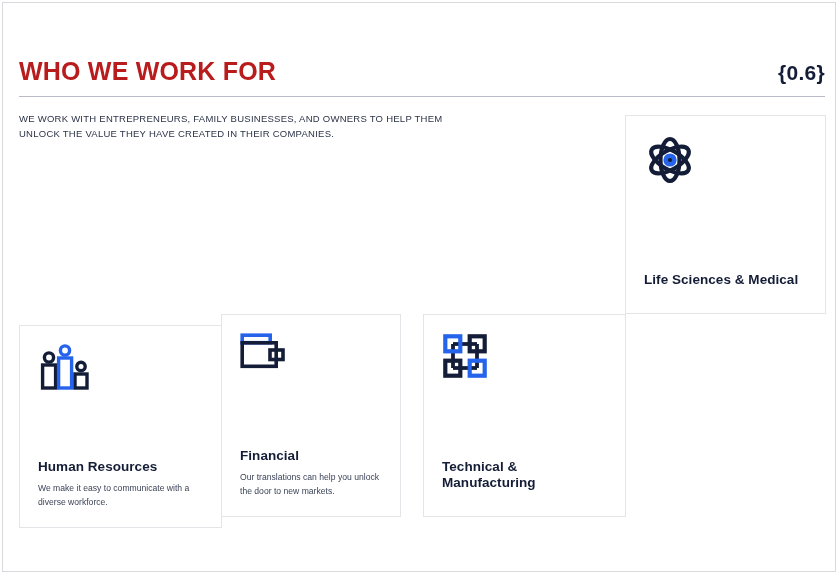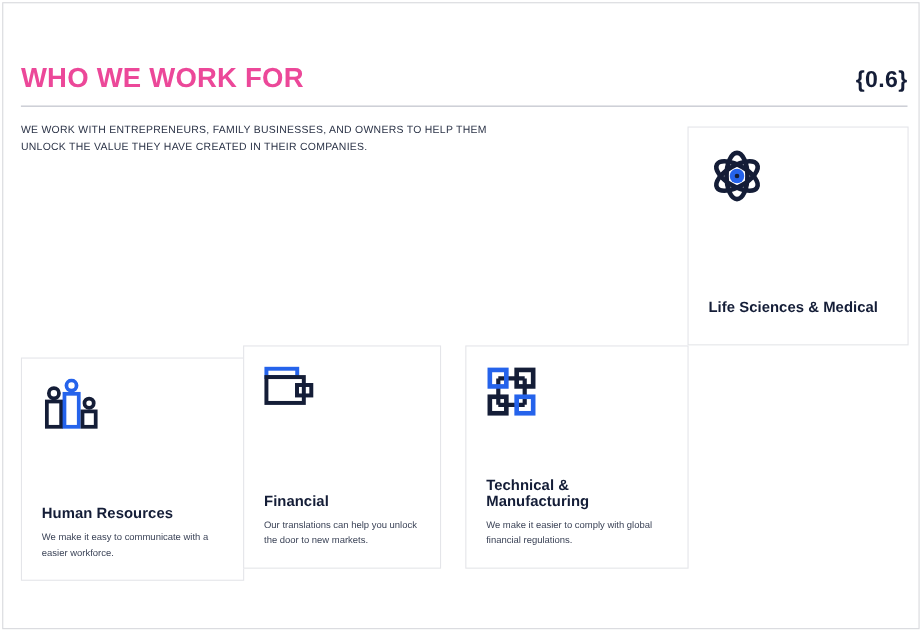--- a/index.html
+++ b/index.html
@@ -32,21 +32,21 @@
     top: 55px;
     width: 806px;
     display: flex;
     align-items: baseline;
     justify-content: space-between;
   }
   .page-title {
     font-size: 25px;
     font-weight: bold;
     letter-spacing: 0.2px;
-    color: #ec4899;
+    color: #b91c1c;
     margin: 0;
     line-height: 1.1;
   }
   .page-number {
     font-size: 21px;
     font-weight: bold;
     color: #141d37;
     letter-spacing: 0.3px;
   }
   .header-rule {
@@ -174,21 +174,21 @@
 
         <circle cx="27" cy="6.5" r="4.6" fill="none" stroke="#2563eb" stroke-width="3.4"></circle>
         <rect x="20.6" y="14" width="13" height="30" fill="none" stroke="#2563eb" stroke-width="3.4"></rect>
 
         <circle cx="43" cy="22.5" r="4.2" fill="none" stroke="#141d37" stroke-width="3.4"></circle>
         <rect x="37" y="30" width="12" height="14" fill="none" stroke="#141d37" stroke-width="3.4"></rect>
       </svg>
     </div>
     <div class="card-body">
       <div class="card-title">Human Resources</div>
-      <p class="card-desc">We make it easy to communicate with a easier workforce.</p>
+      <p class="card-desc">We make it easy to communicate with a diverse workforce.</p>
     </div>
   </div>
 
   <div class="card card-financial">
     <div class="card-icon">
       <svg width="50" height="44" viewBox="0 0 50 44">
 
         <rect x="2.2" y="2.2" width="28" height="7.5" fill="none" stroke="#2563eb" stroke-width="3.6"></rect>
 
         <rect x="2.2" y="9.8" width="34" height="23.5" fill="none" stroke="#141d37" stroke-width="3.6"></rect>
@@ -212,17 +212,16 @@
           <line x1="35" y1="11" x2="35" y2="35"></line>
         </g>
         <rect x="3.3" y="3.3" width="15" height="15" fill="none" stroke="#2563eb" stroke-width="4.2"></rect>
         <rect x="27.7" y="3.3" width="15" height="15" fill="none" stroke="#141d37" stroke-width="4.2"></rect>
         <rect x="3.3" y="27.7" width="15" height="15" fill="none" stroke="#141d37" stroke-width="4.2"></rect>
         <rect x="27.7" y="27.7" width="15" height="15" fill="none" stroke="#2563eb" stroke-width="4.2"></rect>
       </svg>
     </div>
     <div class="card-body">
       <div class="card-title">Technical &amp; Manufacturing</div>
-      <p class="card-desc">We make it easier to comply with global financial regulations.</p>
     </div>
   </div>
 
 </div>
 
 </body></html>

